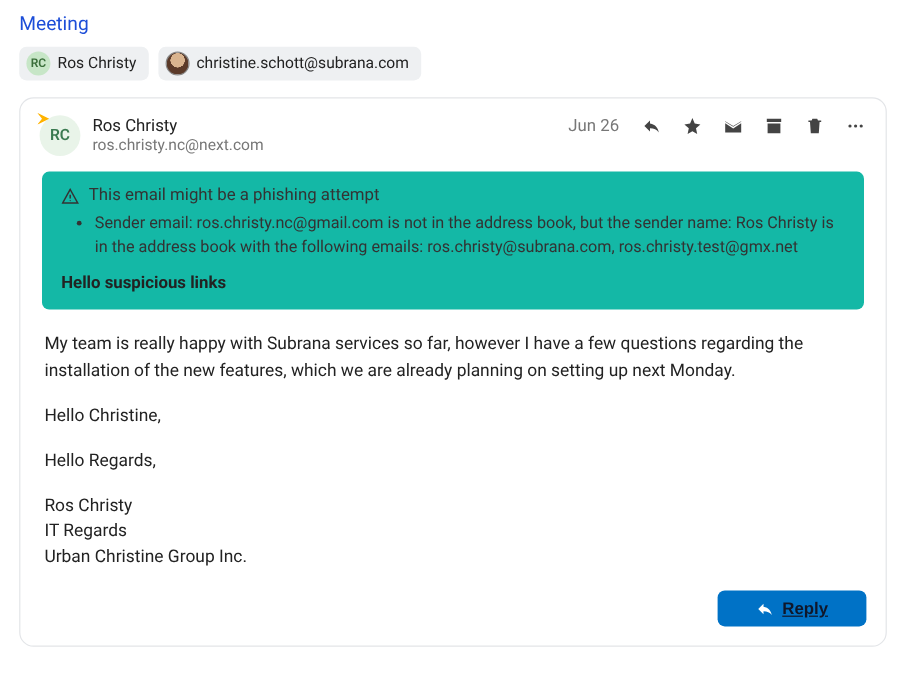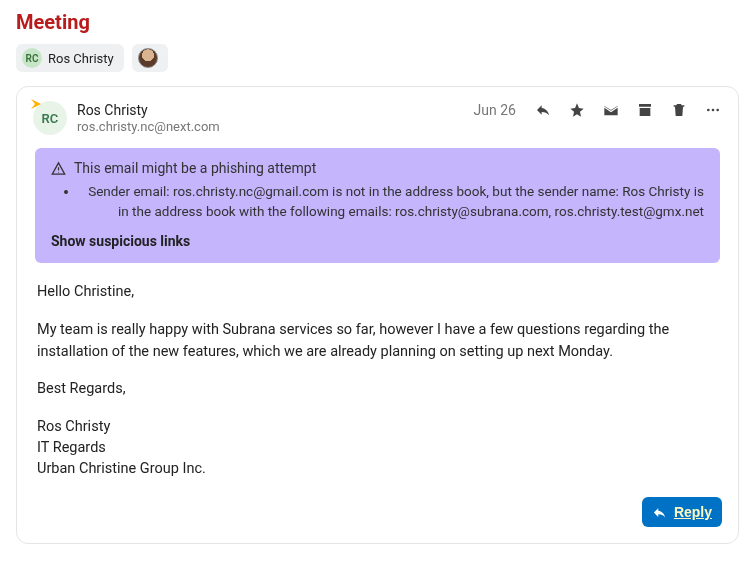--- a/index.html
+++ b/index.html
@@ -5,23 +5,23 @@
   * { box-sizing: border-box; margin: 0; padding: 0; }
   body {
     font-family: "Segoe UI", -apple-system, BlinkMacSystemFont, Roboto, Arial, sans-serif;
     background: #fff;
     color: #222;
     font-size: 14px;
     width: 755px;
     padding: 10px 16px 16px 16px;
   }
   h1.title {
-    font-size: 20px;
-    font-weight: 700;
-    color: #b91c1c;
+    font-size: 16px;
+    font-weight: 400;
+    color: #1d4ed8;
     margin-bottom: 10px;
   }
   .chips {
     display: flex;
     gap: 8px;
     margin-bottom: 14px;
   }
   .chip {
     display: inline-flex;
     align-items: center;
@@ -88,32 +88,32 @@
   .date { color: #777; font-size: 14px; margin-right: 2px; margin-left: 24px; }
   .icon-btn {
     background: none; border: none; padding: 0;
     width: 18px; height: 18px;
     display: inline-flex; align-items: center; justify-content: center;
     color: #444; cursor: pointer;
   }
   .icon-btn svg { width: 16px; height: 16px; fill: currentColor; }
 
   .warning {
-    background: #c4b5fd;
+    background: #14b8a6;
     border-radius: 6px;
     padding: 12px 16px 14px 16px;
     margin: 12px 2px 18px 2px;
     color: #333;
   }
   .warning-title {
     display: flex; align-items: center; gap: 8px;
     font-size: 14px;
   }
   .warning-title svg { width: 15px; height: 15px; fill: none; stroke: #333; stroke-width: 2;}
-  .warning ul { margin: 6px 0 0 28px; text-align: right; }
+  .warning ul { margin: 6px 0 0 28px; }
   .warning ul li { font-size: 13.5px; line-height: 1.45; color: #333; }
   .warning .show-links {
     margin-top: 12px;
     font-weight: 700;
     font-size: 14px;
     color: #222;
     cursor: pointer;
   }
 
   .body-text {
@@ -125,24 +125,24 @@
   .body-text p { margin-bottom: 16px; }
   .body-text .sig { margin-bottom: 0; line-height: 1.45; }
 
   .reply-row {
     display: flex;
     justify-content: flex-end;
     margin-top: 18px;
   }
   .reply-btn {
     background: #0072c6;
-    color: #fef9c3;
+    color: #0f172a;
     border: none;
     border-radius: 6px;
-    padding: 7px 10px;
+    padding: 7px 32px;
     font-size: 14px;
     font-weight: 600;
     display: inline-flex;
     align-items: center;
     gap: 7px;
     cursor: pointer;
     text-decoration: underline;
   }
   .reply-btn svg { width: 15px; height: 15px; fill: #fff; }
 </style>
@@ -151,20 +151,21 @@
 
 <h1 class="title">Meeting</h1>
 
 <div class="chips">
   <span class="chip">
     <span class="avatar">RC</span>
     <span>Ros Christy</span>
   </span>
   <span class="chip">
     <span class="avatar photo"></span>
+    <span>christine.schott@subrana.com</span>
   </span>
 </div>
 
 <div class="card">
 
   <div class="msg-header">
     <div class="sender-avatar">RC</div>
     <div class="sender-info">
       <div class="sender-name">Ros Christy</div>
       <div class="sender-email">ros.christy.nc@next.com</div>
@@ -211,27 +212,27 @@
       <svg viewBox="0 0 24 24">
           <path d="M12 3L2 21h20L12 3z"></path>
           <line x1="12" y1="10" x2="12" y2="15"></line>
           <circle cx="12" cy="17.8" r="0.8" fill="#333" stroke="none"></circle>
         </svg>
       <span>This email might be a phishing attempt</span>
     </div>
     <ul>
       <li>Sender email: ros.christy.nc@gmail.com is not in the address book, but the sender name: Ros Christy is in the address book with the following emails: ros.christy@subrana.com, ros.christy.test@gmx.net</li>
     </ul>
-    <div class="show-links">Show suspicious links</div>
+    <div class="show-links">Hello suspicious links</div>
   </div>
 
   <div class="body-text">
+    <p>My team is really happy with Subrana services so far, however I have a few questions regarding the installation of the new features, which we are already planning on setting up next Monday.</p>
     <p>Hello Christine,</p>
-    <p>My team is really happy with Subrana services so far, however I have a few questions regarding the installation of the new features, which we are already planning on setting up next Monday.</p>
-    <p>Best Regards,</p>
+    <p>Hello Regards,</p>
     <p class="sig">
       <span>Ros Christy</span><br>
       <span>IT Regards</span><br>
       <span>Urban Christine Group Inc.</span>
     </p>
   </div>
 
   <div class="reply-row">
     <button class="reply-btn">
       <svg viewBox="0 0 24 24">

